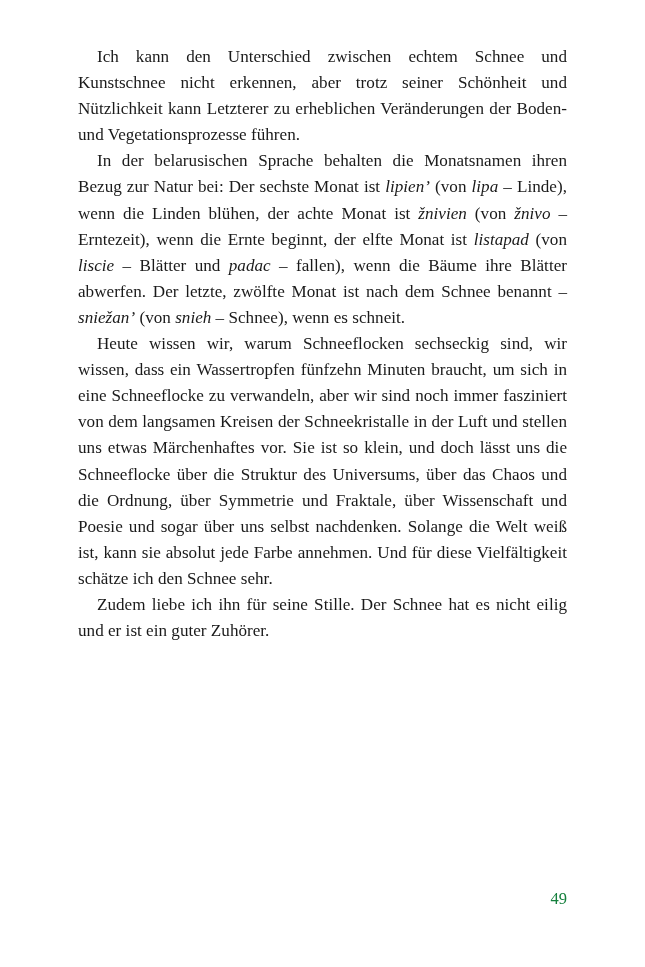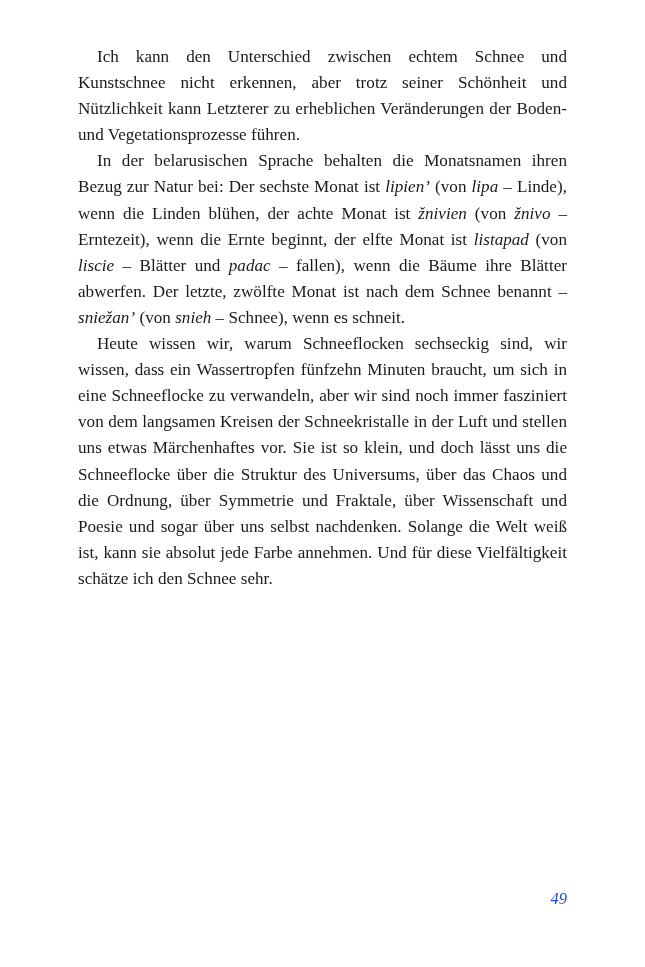--- a/index.html
+++ b/index.html
@@ -47,36 +47,36 @@
     font-style: italic;
   }
   .folio {
     position: absolute;
     left: 0;
     top: 889px;
     width: 567px;
     text-align: right;
     font-size: 16.5px;
     line-height: 20px;
-    color: #1d4ed8;
-    font-style: italic;
+    color: #15803d;
   }
 </style>
 </head>
 <body>
 
 <div class="page">
 
   <div class="text-block">
 
     <p class="para last-line-free">Ich kann den Unterschied zwischen echtem Schnee und Kunstschnee nicht erkennen, aber trotz seiner Schönheit und Nützlichkeit kann Letzterer zu erheblichen Veränderungen der Boden- und Vegetationsprozesse führen.</p>
 
     <p class="para last-line-free">In der belarusischen Sprache behalten die Monatsnamen ihren Bezug zur Natur bei: Der sechste Monat ist <i>lipien’</i>&nbsp;(von <i>lipa</i> – Linde), wenn die Linden blühen, der achte Monat ist <i>žnivien</i> (von <i>žnivo</i> – Erntezeit), wenn die Ernte beginnt, der elfte Monat ist <i>listapad</i> (von <i>liscie</i> – Blätter und <i>padac</i> – fallen), wenn die Bäume ihre Blätter abwerfen. Der letzte, zwölfte Monat ist nach dem Schnee benannt – <i>sniežan’</i>&nbsp;(von <i>snieh</i> – Schnee), wenn es schneit.</p>
 
 
     <p class="para last-line-free">Heute wissen wir, warum Schneeflocken sechseckig sind, wir wissen, dass ein Wassertropfen fünfzehn Minuten braucht, um sich in eine Schneeflocke zu verwandeln, aber wir sind noch immer fasziniert von dem langsamen Kreisen der Schneekristalle in der Luft und stellen uns etwas Märchenhaftes vor. Sie ist so klein, und doch lässt uns die Schneeflocke über die Struktur des Universums, über das Chaos und die Ordnung, über Symmetrie und Fraktale, über Wissenschaft und Poesie und sogar über uns selbst nachdenken. Solange die Welt weiß ist, kann sie absolut jede Farbe annehmen. Und für diese Vielfältigkeit schätze ich den Schnee sehr.</p>
 
+    <p class="para last-line-free">Zudem liebe ich ihn für seine Stille. Der Schnee hat es nicht eilig und er ist ein guter Zuhörer.</p>
 
   </div>
 
   <div class="folio">49</div>
 
 </div>
 
 </body></html>

